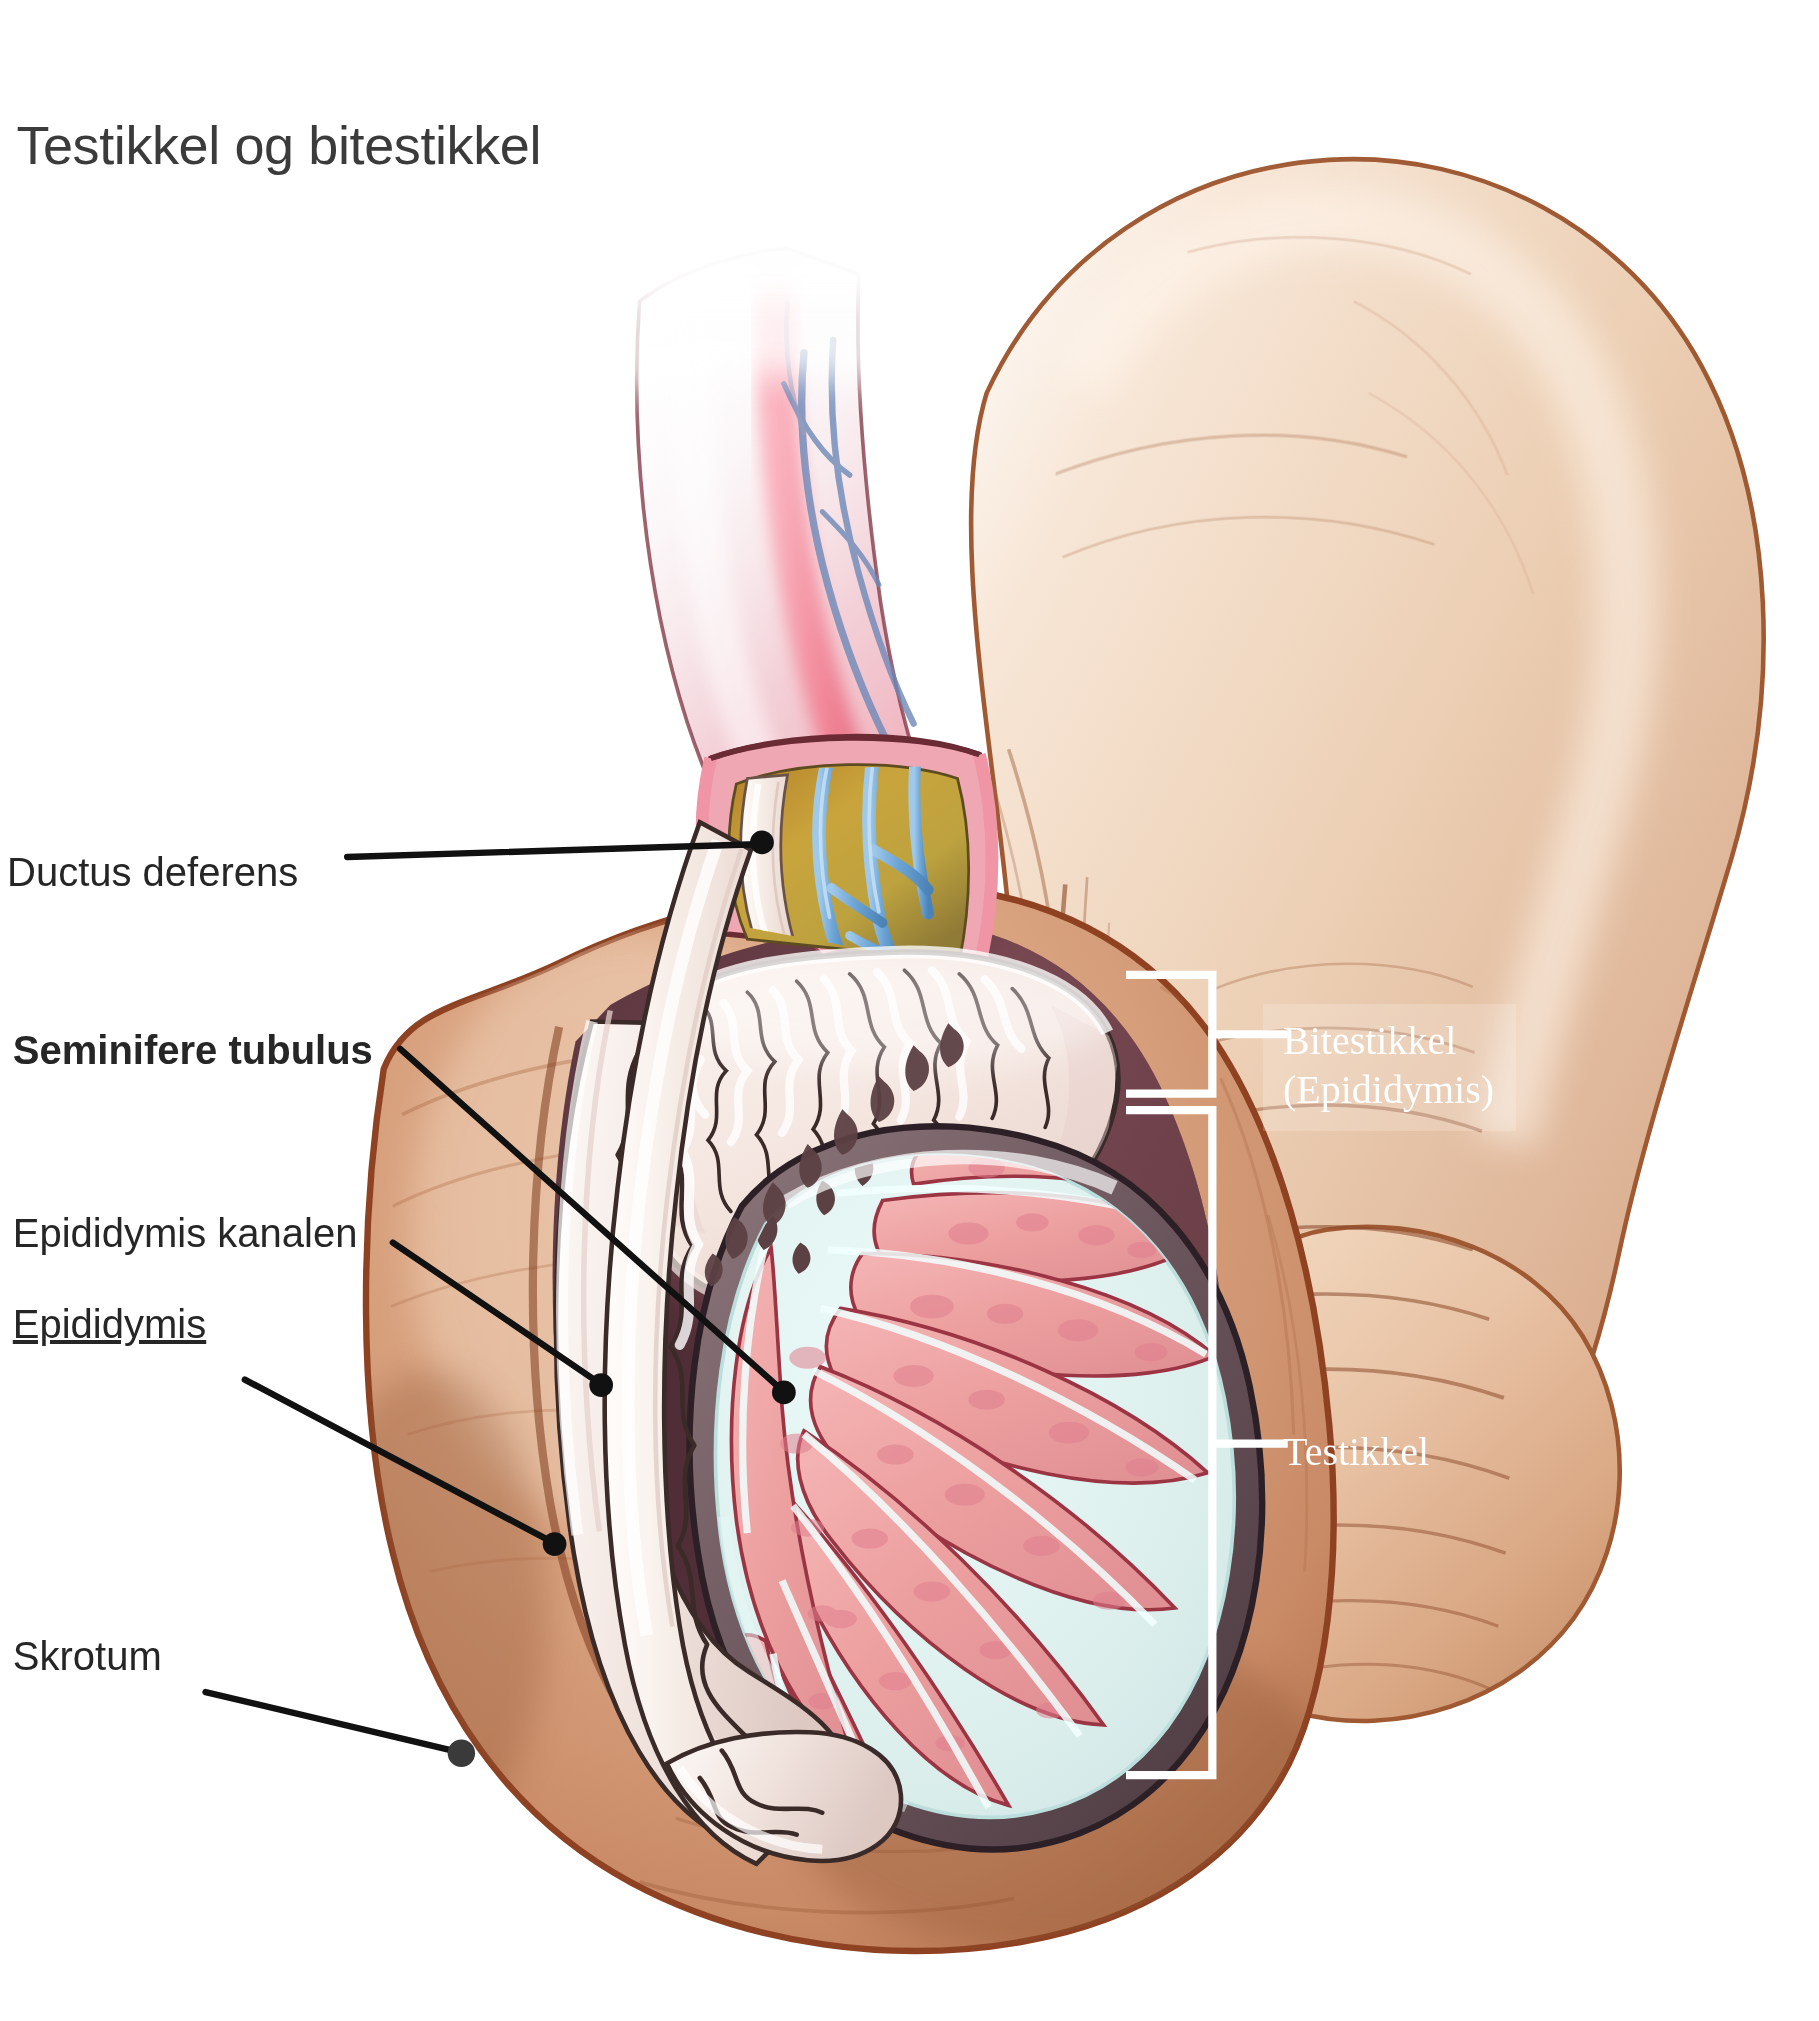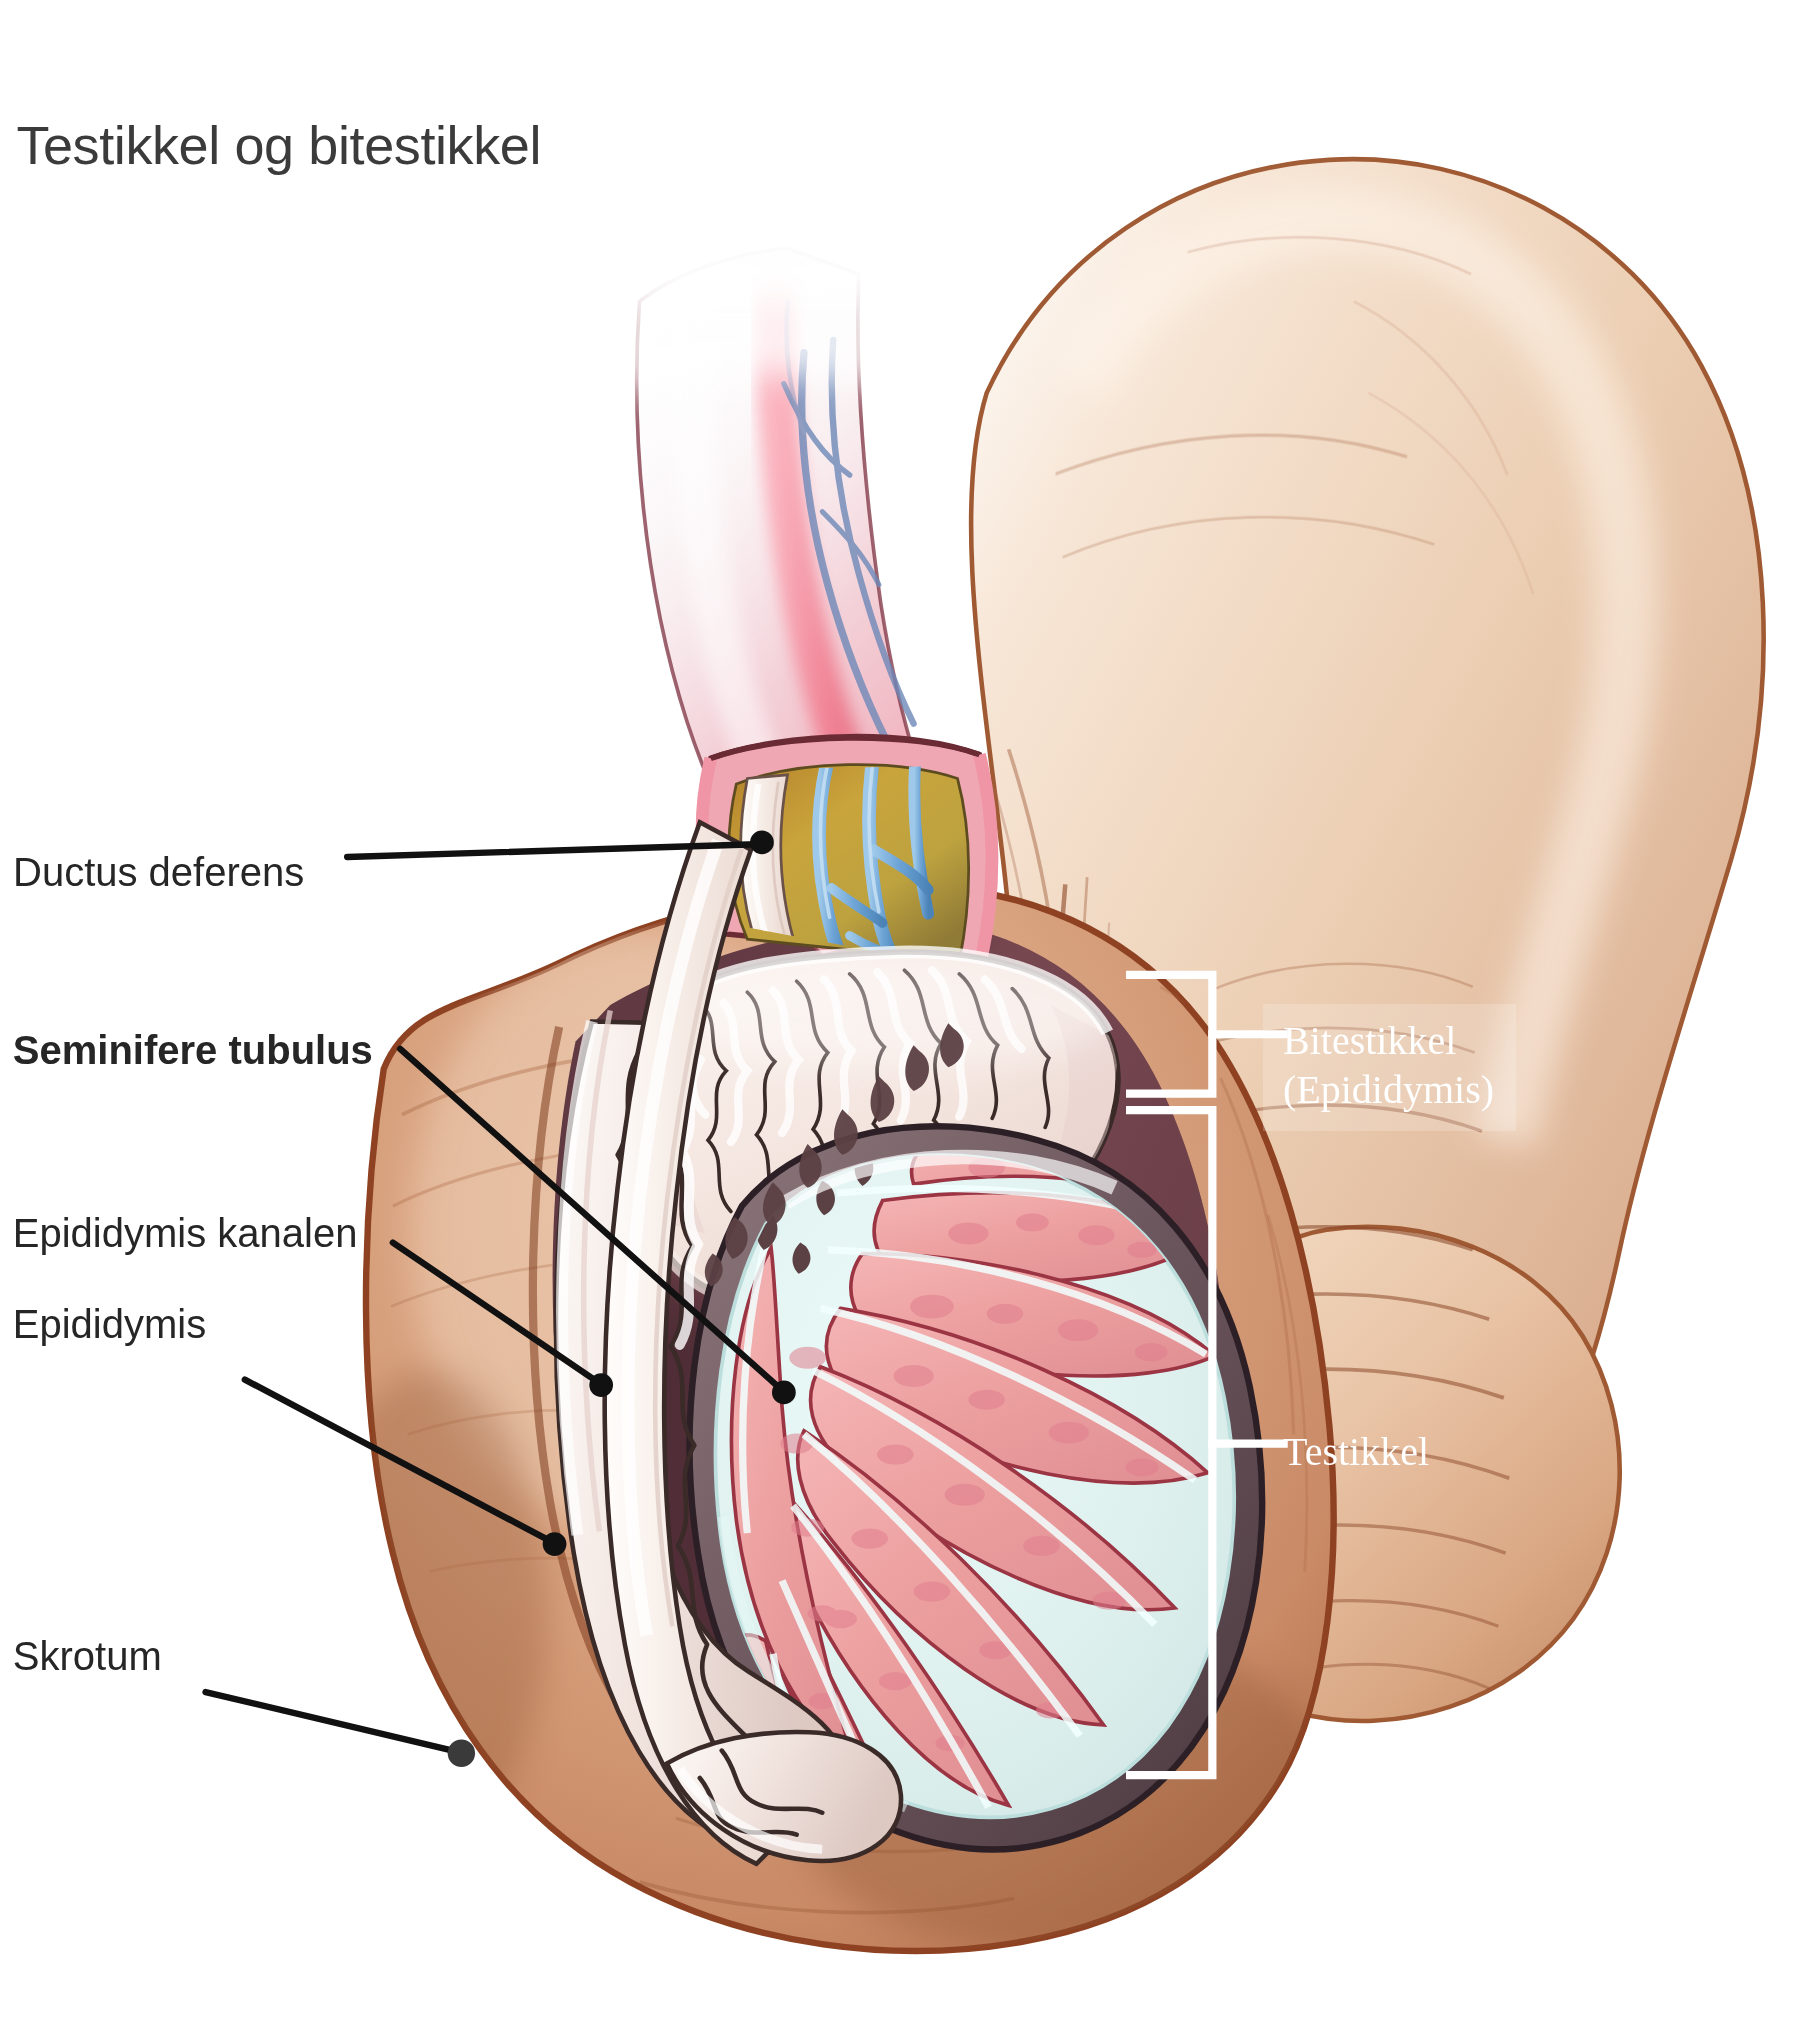--- a/index.html
+++ b/index.html
@@ -679,27 +679,27 @@
       <circle cx="834" cy="922" r="13"></circle>
       <circle cx="858" cy="1524" r="13"></circle>
       <circle cx="658" cy="1516" r="13"></circle>
       <circle cx="607" cy="1690" r="13"></circle>
       <circle cx="505" cy="1919" r="15" fill="#3a3a3a"></circle>
     </g>
   </svg>
 
   <div id="page-title">Testikkel og bitestikkel</div>
 
-  <div class="lbl" style="left:13px; top:850px;">Ductus deferens</div>
+  <div class="lbl" style="left:7px; top:850px;">Ductus deferens</div>
 
   <div class="lbl" style="left:12.8px; top:1028px;font-weight:bold;">Seminifere tubulus</div>
 
   <div class="lbl" style="left:12.8px; top:1211px;">Epididymis kanalen</div>
 
-  <div class="lbl" style="left:12.8px; top:1302px;">Epididymis</div>
+  <div class="lbl" style="left:12.8px; top:1302px;text-decoration:underline;">Epididymis</div>
 
   <div class="lbl" style="left:12.8px; top:1634px;">Skrotum</div>
 
   <div class="lbl-white boxed" style="left:1263px; top:1004px;">
     <div>Bitestikkel</div>
     <div>(Epididymis)</div>
   </div>
 
   <div class="lbl-white" style="left:1283px; top:1428px;">Testikkel</div>
 

